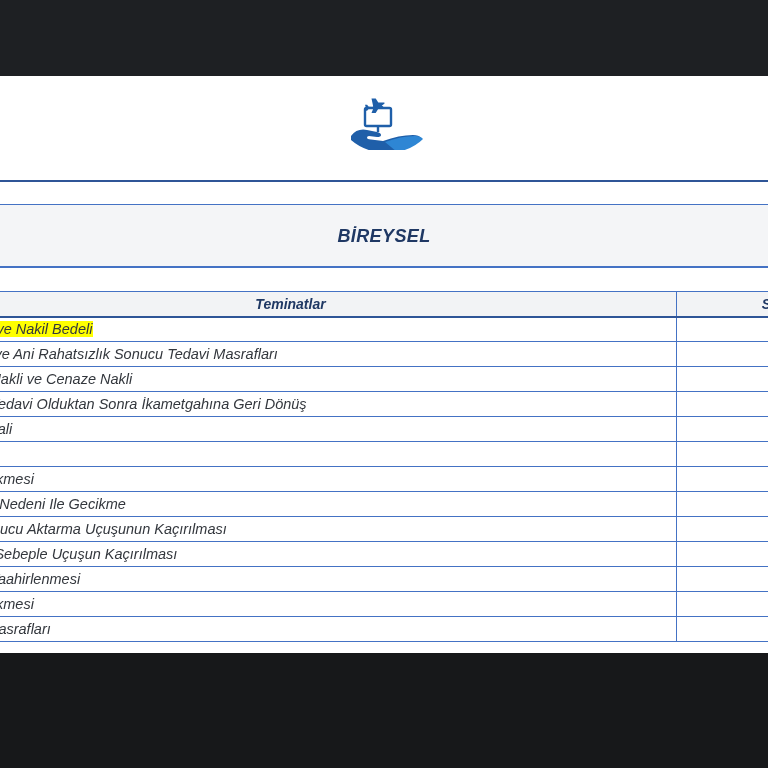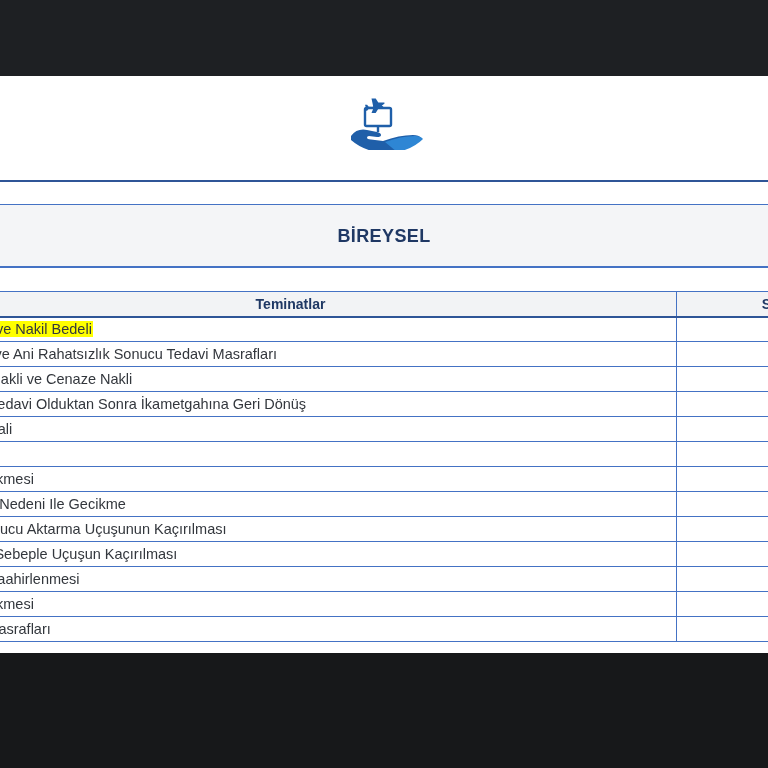--- a/index.html
+++ b/index.html
@@ -6,20 +6,21 @@
   html, body {
     width:768px; height:768px;
     background:#1e2023;
     font-family:"Liberation Sans", sans-serif;
     overflow:hidden;
   }
   #viewport {
     position:relative;
     width:768px; height:768px;
     background:#1e2023;
+    font-style:italic;
   }
   
   .chrome-bar {
     position:absolute; left:0; width:768px;
     background:#1e2023;
   }
   #chrome-top    { top:0;    height:76px; }
   #chrome-bottom { top:653px; height:115px; background:#17181a; }
 
   

